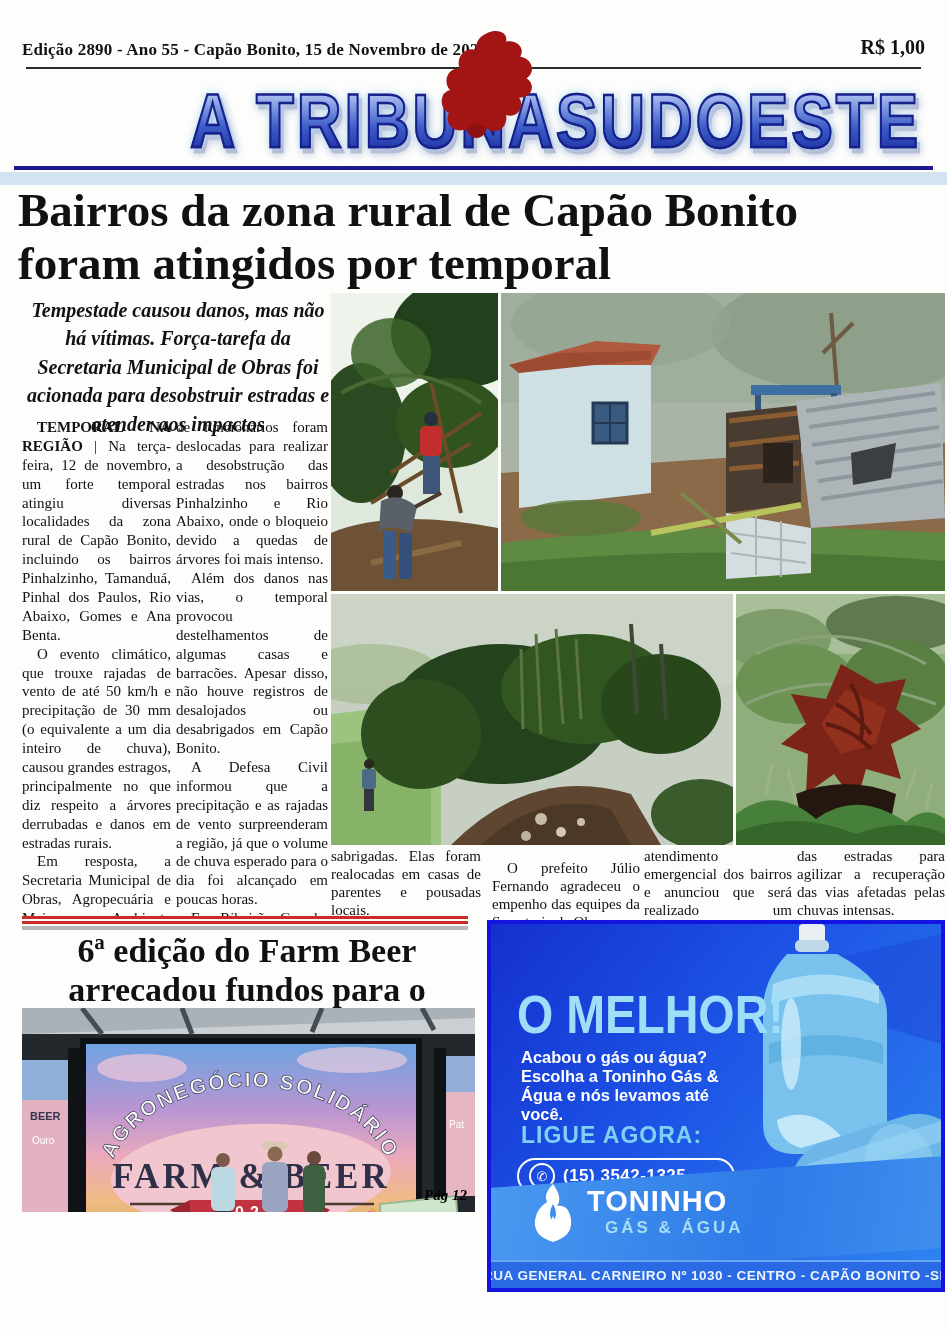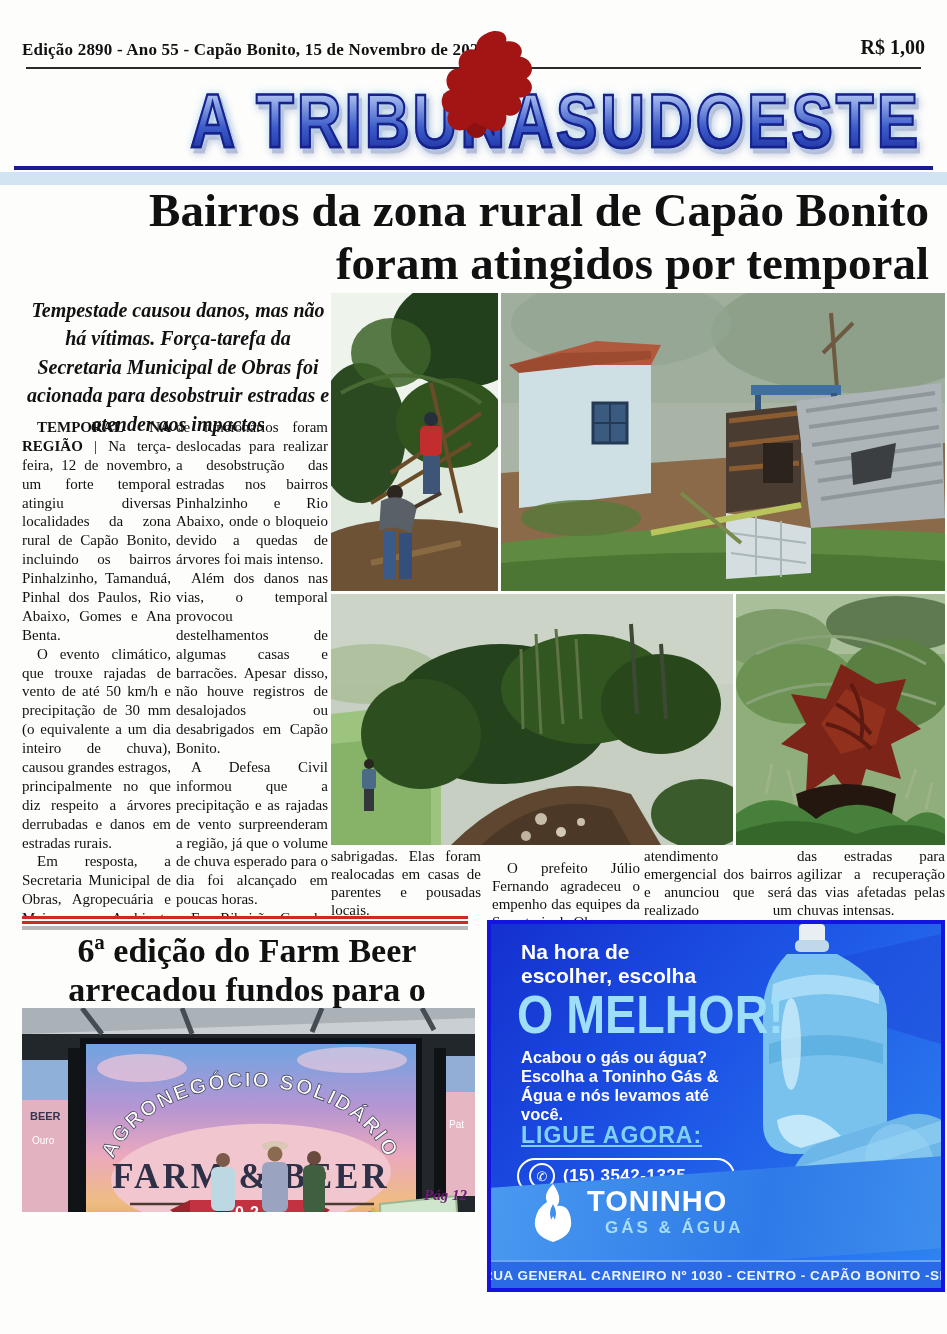--- a/index.html
+++ b/index.html
@@ -21,21 +21,21 @@
     .mast-word{background:linear-gradient(180deg,#e4eefc 0%,#93abe8 28%,#3c5cc8 58%,#111f96 100%);
                -webkit-background-clip:text;background-clip:text;color:transparent;
                filter:drop-shadow(0 0 4px rgba(185,228,245,.9)) drop-shadow(3px 4px 0 rgba(22,32,120,.32));
                text-shadow:none;}
   }
   .map-wrap{left:437px;top:28px;width:108px;height:122px;z-index:5;}
   .rule-navy{left:14px;right:14px;top:166px;height:4px;background:#1b1b8f;}
   .band-blue{left:0;right:0;top:172px;height:13px;background:#d2e4f2;}
 
   
-  .headline{left:18px;right:18px;top:184px;text-align:right;font-weight:bold;
+  .headline{left:18px;right:18px;top:184px;text-align:left;font-weight:bold;
             font-size:47px;line-height:1.12;}
   .subhead{left:24px;top:296px;width:308px;text-align:center;font-weight:bold;font-style:italic;
            font-size:20px;line-height:1.42;}
   .col{font-size:15px;line-height:1.26;text-align:justify;}
   .col .para{margin:0;text-indent:15px;}
   .col .para.flush{text-indent:0;}
   .col-1{left:22px;top:418px;width:149px;height:498px;overflow:hidden;}
   .col-2{left:176px;top:418px;width:152px;height:498px;overflow:hidden;}
   .brow{top:847px;height:70px;overflow:hidden;line-height:1.2;}
   .col-3{left:331px;width:150px;}
@@ -62,41 +62,41 @@
 
   
   .ad{left:487px;top:920px;width:458px;height:372px;border:4px solid #1414e0;box-sizing:border-box;
       background:linear-gradient(128deg,#1430cf 0%,#1d55e6 45%,#2f86f0 100%);
       font-family:"Liberation Sans",sans-serif;color:#fff;}
   .ad-inner{position:absolute;inset:0;overflow:hidden;}
   .ad-intro{left:30px;top:16px;font-size:21px;font-weight:800;line-height:1.15;}
   .ad-big{left:26px;top:60px;font-size:53px;font-weight:800;color:#9fdef8;letter-spacing:0;
           transform:scaleX(.88);transform-origin:left;white-space:nowrap;}
   .ad-body{left:30px;top:124px;width:208px;font-size:16.5px;font-weight:700;line-height:1.16;}
-  .ad-cta{left:30px;top:198px;font-size:23px;font-weight:800;color:#7fd0f5;letter-spacing:1px;text-decoration:underline;}
+  .ad-cta{left:30px;top:198px;font-size:23px;font-weight:800;color:#7fd0f5;letter-spacing:1px;}
   .pill{left:26px;width:218px;height:36px;border:2px solid #fff;border-radius:20px;
         display:flex;align-items:center;gap:8px;padding:0 10px;box-sizing:border-box;}
   .pill-1{top:234px;} .pill-2{top:278px;}
   .pill .ph-ic{width:22px;height:22px;border:2px solid #fff;border-radius:50%;display:flex;
                align-items:center;justify-content:center;font-size:13px;line-height:1;flex:0 0 auto;}
   .pill .num{font-size:17px;font-weight:700;letter-spacing:.5px;}
   .bottle-svg{right:0;top:0;width:250px;height:300px;}
   .ad-band{left:-10px;right:-10px;bottom:24px;height:92px;
            background:linear-gradient(100deg,#4a9af0 0%,#2e7ae8 60%,#3f8fee 100%);
            transform:skewY(-4deg);}
   .brand-block{left:96px;bottom:52px;line-height:1;}
   .brand{font-size:29px;font-weight:800;letter-spacing:1px;color:#fff;}
   .brand-sub{font-size:17px;font-weight:700;letter-spacing:3px;color:#a6dcf6;margin-top:3px;margin-left:18px;}
   .flame{left:38px;bottom:44px;width:48px;height:62px;}
   .ad-addr{left:0;right:0;bottom:0;height:26px;background:#2a6ae4;border-top:2px solid #6aa6f2;
            display:flex;align-items:center;justify-content:center;font-size:13.5px;
            letter-spacing:.5px;color:#eaf4ff;font-weight:700;white-space:nowrap;}
 
   .pag-ref{position:absolute;right:8px;bottom:8px;font-family:"Liberation Serif",serif;
-           font-weight:bold;font-style:italic;font-size:15px;color:#701a75;z-index:4;}
+           font-weight:bold;font-style:italic;font-size:15px;color:#000000;z-index:4;}
 </style>
 </head>
 <body>
 
 <div class="page">
 
   <div class="abs edition">Edição 2890 - Ano 55 - Capão Bonito, 15 de Novembro de 2024</div>
   <div class="abs price">R$ 1,00</div>
   <div class="abs hairline"></div>
 
@@ -364,24 +364,20 @@
         <g transform="rotate(-18 170 250)">
           <rect x="96" y="208" width="180" height="110" rx="48" fill="#6cb6e8"></rect>
           <rect x="96" y="224" width="180" height="20" fill="#8ecdf2" opacity=".8"></rect>
           <rect x="86" y="226" width="26" height="70" rx="8" fill="#2a4f9e"></rect>
           <rect x="92" y="240" width="14" height="18" fill="#18306e"></rect>
           <circle cx="99" cy="236" r="5" fill="#c23240"></circle>
           <ellipse cx="210" cy="252" rx="34" ry="40" fill="#9ad4f4" opacity=".5"></ellipse>
         </g>
       </svg>
 
-      <div class="abs ad-intro">
-        <div>Na hora de</div>
-        <div>escolher, escolha</div>
-      </div>
       <div class="abs ad-big">O MELHOR!</div>
       <div class="abs ad-body">Acabou o gás ou água? Escolha a Toninho Gás &amp; Água e nós levamos até você.</div>
       <div class="abs ad-cta">LIGUE AGORA:</div>
 
       <div class="abs pill pill-1">
         <span class="ph-ic">✆</span>
         <span class="num">(15) 3542-1325</span>
       </div>
       <div class="abs pill pill-2">
         <span class="ph-ic">✆</span>

